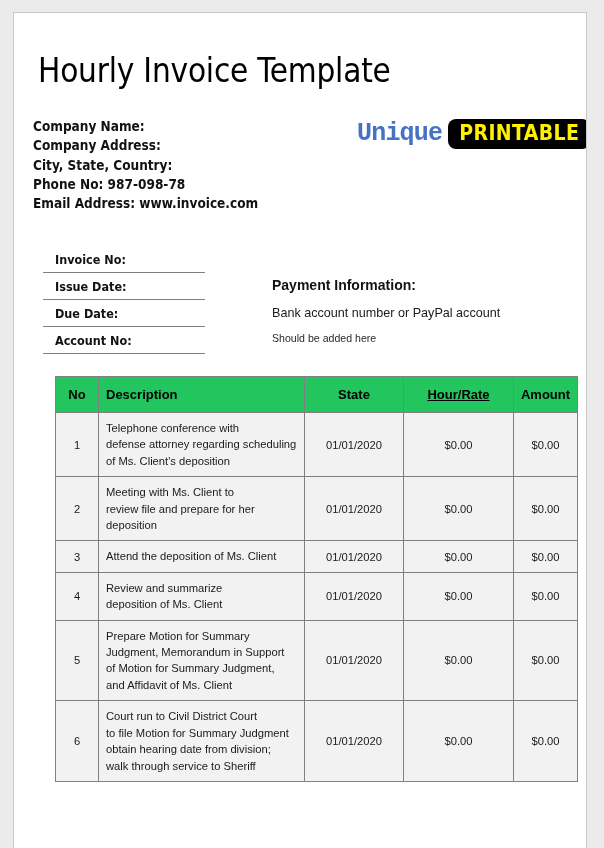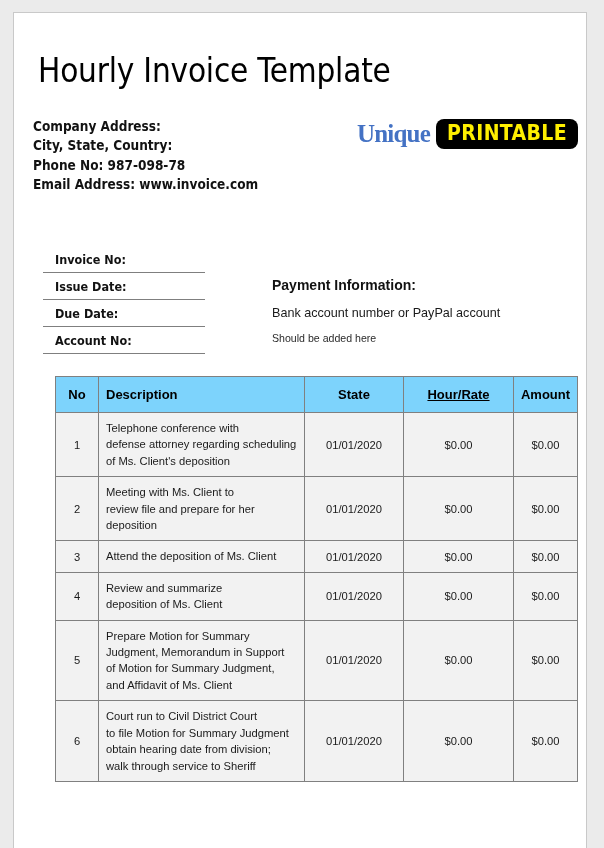--- a/index.html
+++ b/index.html
@@ -57,21 +57,21 @@
   
   #logo {
     position: absolute;
     left: 343px;
     top: 105px;
     height: 32px;
     display: flex;
     align-items: center;
   }
   #logo-word {
-    font-family: Liberation Serif, serif;
+    font-family: Liberation Mono, monospace;
     font-stretch: condensed;
     font-size: 25px;
     font-weight: bold;
     letter-spacing: -0.8px;
     line-height: 1;
     padding-bottom: 2px;
   }
   #logo-badge {
     margin-left: 6px;
     border-radius: 8px;
@@ -143,21 +143,21 @@
     width: 510px;
     border-collapse: collapse;
     table-layout: fixed;
   }
   #invoice-table th,
   #invoice-table td {
     border: 1px solid #808080;
     padding: 0;
   }
   #invoice-table thead th {
-    background: #7dd3fc;
+    background: #22c55e;
     height: 35px;
     font-family: "Liberation Sans", sans-serif;
     font-size: 13px;
     font-weight: bold;
     color: #000000;
     vertical-align: middle;
   }
   .th-no      { width: 42px;  text-align: center; }
   .th-desc    { width: 198px; text-align: left; padding-left: 7px !important; }
   .th-date    { width: 98px;  text-align: center; }
@@ -178,20 +178,21 @@
   .cell-amount { text-align: center; }
 </style>
 </head>
 <body>
 
 <div id="page">
 
   <div id="doc-title">Hourly Invoice Template</div>
 
   <div id="company-block">
+    <div>Company Name:</div>
     <div>Company Address:</div>
     <div>City, State, Country:</div>
     <div>Phone No: 987-098-78</div>
     <div>Email Address: www.invoice.com</div>
   </div>
 
   <div id="logo">
     <span id="logo-word" style="color: rgb(68, 114, 196);">Unique</span>
     <span id="logo-badge" style="background: #000000; color: rgb(255, 239, 0);">PRINTABLE</span>
   </div>

